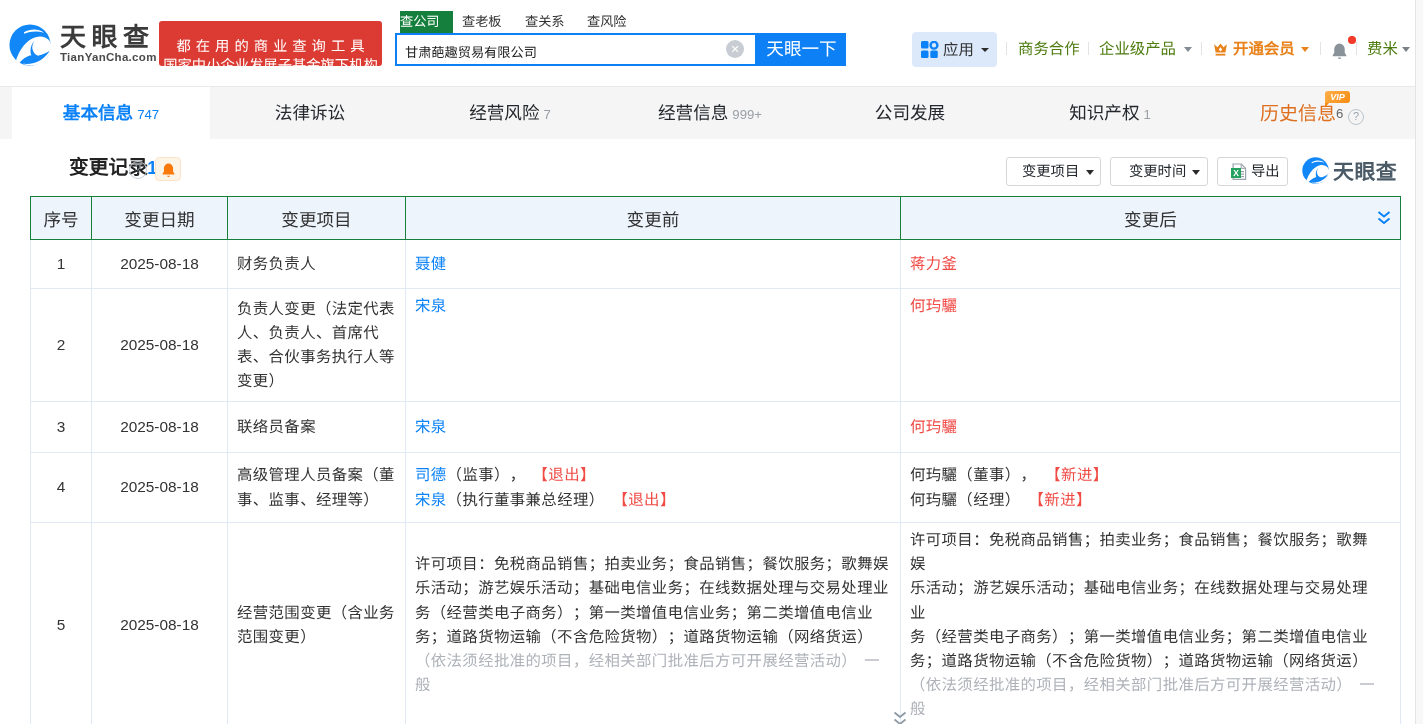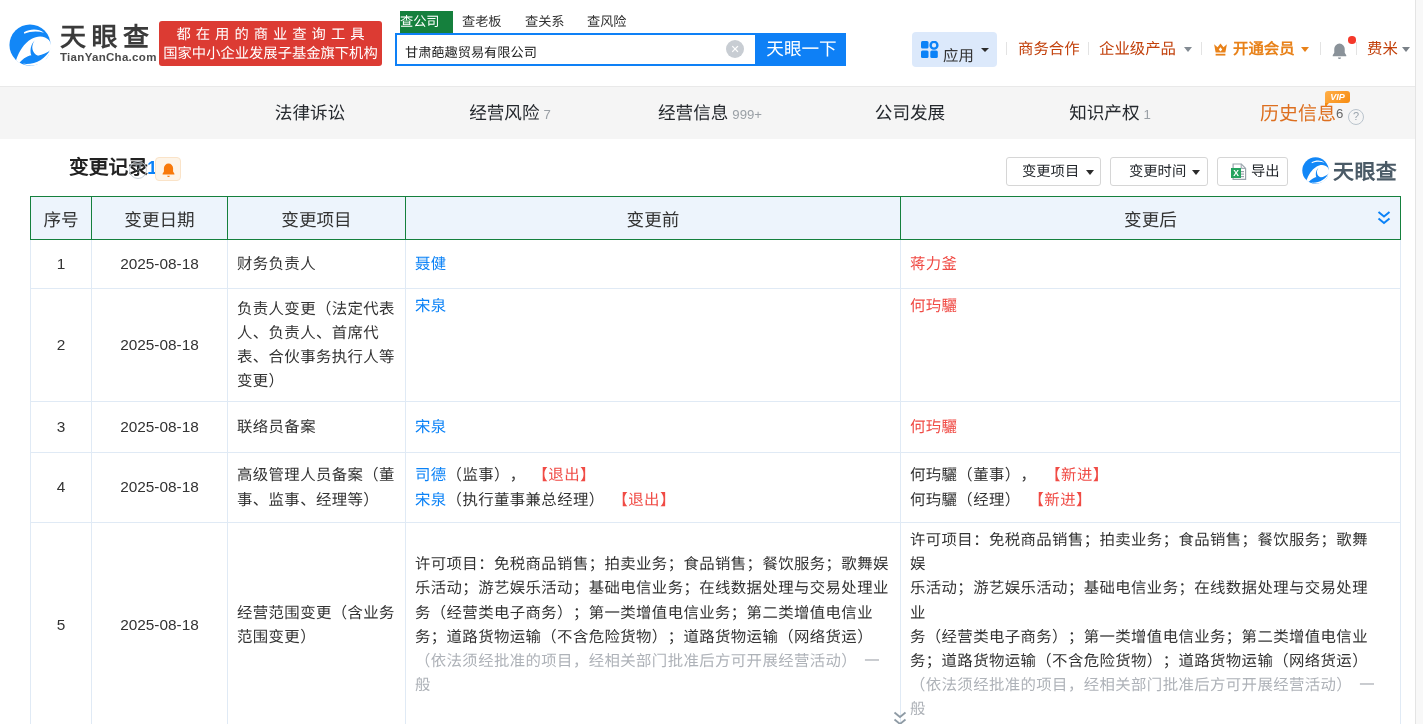--- a/index.html
+++ b/index.html
@@ -5,32 +5,32 @@
   * { margin:0; padding:0; box-sizing:border-box; }
   html,body { width:1423px; height:724px; overflow:hidden; background:#fff;
     font-family:"Liberation Sans", sans-serif; text-spacing-trim:space-all; }
   .abs { position:absolute; }
   body { position:relative; }
   
   #hdr { position:absolute; left:0; top:0; width:1415px; height:86px; background:#fff; }
   #logotxt { position:absolute; left:60px; top:24px; font-size:26px; font-weight:bold; color:#3b3b3b; letter-spacing:5.5px; line-height:1;}
   #logosub { position:absolute; left:60px; top:51px; font-size:11.5px; font-weight:bold; color:#4b4b4b; letter-spacing:0.3px;}
   #redbadge { position:absolute; left:159px; top:21px; width:223px; height:45px; background:#dc3b33; border-radius:3px; color:#fff; text-align:center; }
-  #redbadge .l1 { margin-top:4px; font-size:14.3px; letter-spacing:5px; line-height:19px; white-space:nowrap; text-indent:5px;}
+  #redbadge .l1 { margin-top:16px; font-size:14.3px; letter-spacing:5px; line-height:19px; white-space:nowrap; text-indent:5px;}
   #redbadge .l2 { font-size:14.3px; letter-spacing:0px; line-height:18px; white-space:nowrap;}
   .stab { position:absolute; top:11px; height:22px; font-size:13.2px; color:#333; line-height:22px; }
   #stab1 { left:400px; width:53px; background:#15803d; color:#fff; }
   #sinput { position:absolute; left:395px; top:33px; width:362px; height:33px; background:#fff; border:2px solid #0e80f6; }
   #sinput .txt { position:absolute; left:8px; top:7px; font-size:13.2px; color:#222; }
   #sclear { position:absolute; left:726px; top:40px; width:18px; height:18px; border-radius:50%; background:#c8cdd3; color:#fff; font-size:11px; text-align:center; line-height:18px;}
   #sbtn { position:absolute; left:757px; top:33px; width:89px; height:33px; background:#0e80f6; color:#fff; font-size:17.6px; text-align:center; line-height:33px; }
   
   #apppill { position:absolute; left:912px; top:32px; width:85px; height:35px; background:#dce9fb; border-radius:4px; }
-  #apppill .t { position:absolute; left:31px; top:15px; font-size:15.4px; color:#333; line-height:17px;}
-  .navtxt { position:absolute; top:40px; font-size:15.4px; color:#c2410c; line-height:17px; }
+  #apppill .t { position:absolute; left:31px; top:9px; font-size:15.4px; color:#333; line-height:17px;}
+  .navtxt { position:absolute; top:40px; font-size:15.4px; color:#4d7c0f; line-height:17px; }
   .navdiv { position:absolute; top:42px; width:1px; height:13px; background:#e3e3e3; }
   .caret { position:absolute; width:0; height:0; border-left:4.5px solid transparent; border-right:4.5px solid transparent; }
   .caret.down { border-top:5px solid #2b2b2b; }
   
   #tabbar { position:absolute; left:0; top:86px; width:1415px; height:53px; background:#f5f5f5; border-top:1px solid #e9e9e9; }
   .tab { position:absolute; top:0; width:200px; height:52px; text-align:center; font-size:17.6px; color:#24282d; line-height:52px; }
   .tab .cnt { font-size:13.2px; color:#9aa0a6; margin-left:4px; }
   #tab0 { background:#fff; color:#0b82f7; font-weight:bold; }
   #tab0 .cnt { color:#0b82f7; font-weight:normal;}
   
@@ -105,20 +105,21 @@
     <path d="M12 1a8.5 8.5 0 0 0-8.5 8.5v6.5L1 20v1.5h22V20l-2.5-4V9.5A8.5 8.5 0 0 0 12 1z" fill="#8a9299"></path>
     <path d="M9.5 23.5a2.5 2.5 0 0 0 5 0z" fill="#8a9299"></path>
   </svg>
   <div class="abs" style="left:1348px;top:36px;width:7.5px;height:7.5px;border-radius:50%;background:#f5392b"></div>
   <div class="navdiv" style="left:1356px"></div>
   <div class="navtxt" style="left:1367px">费米</div>
   <div class="caret down" style="left:1402px;top:47px;border-top-color:#7a8188"></div>
 </div>
 
 <div id="tabbar">
+  <div class="tab" id="tab0" style="left:12px;width:198px">基本信息<span class="cnt">747</span></div>
   <div class="tab" style="left:210px">法律诉讼</div>
   <div class="tab" style="left:410px">经营风险<span class="cnt">7</span></div>
   <div class="tab" style="left:610px">经营信息<span class="cnt">999+</span></div>
   <div class="tab" style="left:810px">公司发展</div>
   <div class="tab" style="left:1010px">知识产权<span class="cnt">1</span></div>
   <div class="abs" style="left:1260px;top:14px;font-size:19px;color:#dd6f1f;line-height:26px;">历史信息</div>
   <div class="abs" style="left:1336px;top:19px;font-size:13.2px;color:#666;">6</div>
   <div class="abs" style="left:1348px;top:22px;width:16px;height:16px;border:1.5px solid #bac4cd;border-radius:50%;color:#9aa4ad;font-size:11px;text-align:center;line-height:13px;">?</div>
   <div class="abs" style="left:1325px;top:3.5px;width:25px;height:12.5px;background:linear-gradient(135deg,#ffaf48,#f78c12);border-radius:3px 3px 3px 0;color:#fff;font-size:9px;font-weight:bold;font-style:italic;text-align:center;line-height:12.5px;">VIP</div>
   <div class="abs" style="left:1325px;top:15.5px;width:0;height:0;border-left:4px solid #f78c12;border-bottom:4px solid transparent;"></div>

